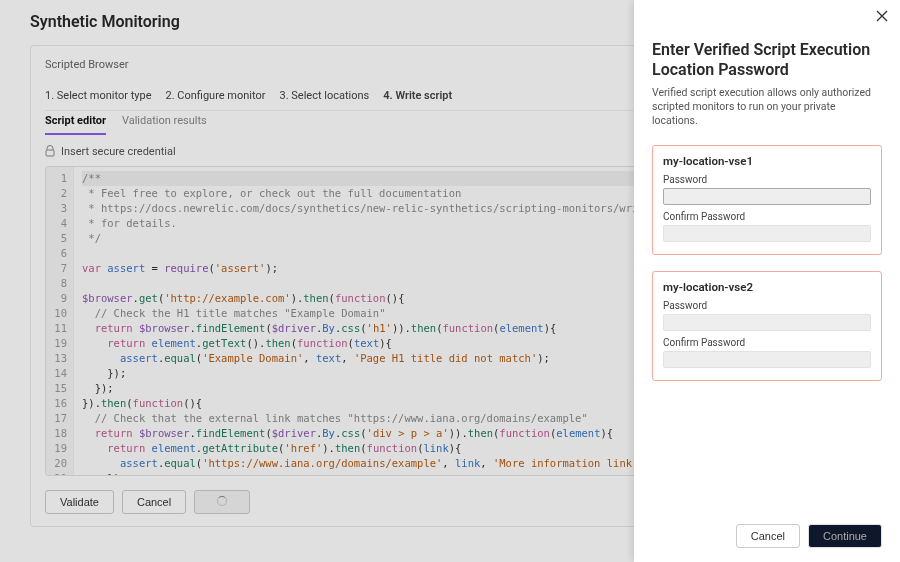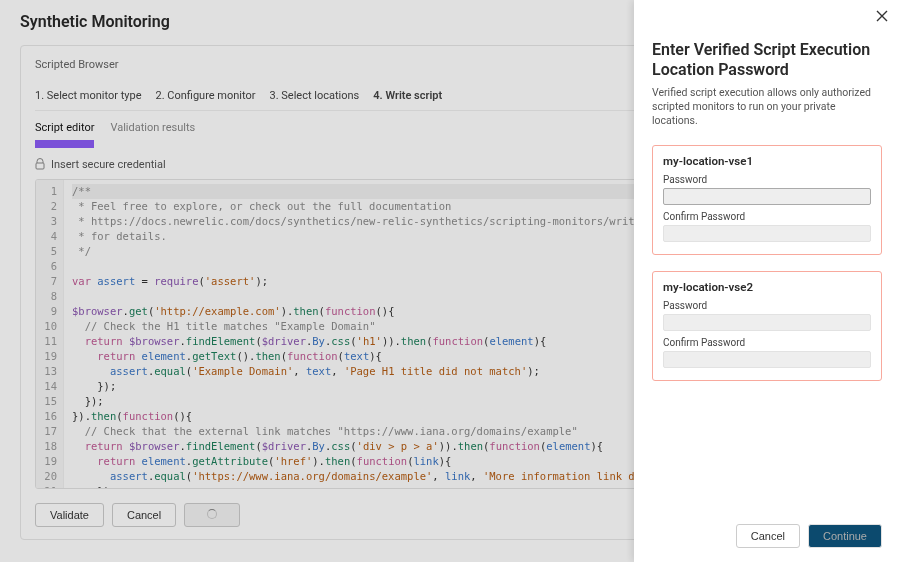--- a/index.html
+++ b/index.html
@@ -1,27 +1,27 @@
 <!DOCTYPE html>
 <html><head>
 <meta charset="utf-8">
 <style>
 * { box-sizing: border-box; margin: 0; padding: 0; }
 body { font-family: -apple-system, BlinkMacSystemFont, "Segoe UI", Roboto, sans-serif; font-size: 12px; color: #2a2a2a; background: #fff; width: 900px; height: 562px; overflow: hidden; position: relative; }
 .overlay { position: absolute; inset: 0; background: rgba(0,0,0,0.12); pointer-events: none; z-index: 5; width: 634px; }
-.main { width: 900px; height: 432px; padding: 12px 20px; }
+.main { width: 900px; height: 432px; padding: 12px 30px; }
 h1.page-title { font-size: 16px; font-weight: 600; margin-bottom: 14px; }
 .card { background: #fff; border: 1px solid #e6e6e6; border-radius: 4px; padding: 12px 14px; }
 h2.card-title { font-size: 15px; font-weight: 600; margin-bottom: 2px; }
 .subheading { font-size: 11px; color: #666; margin-bottom: 18px; }
-.steps { display: flex; gap: 14px; border-bottom: 1px solid #eee; padding-bottom: 8px; margin-bottom: 10px; font-size: 11px; color: #444; }
+.steps { display: flex; gap: 14px; border-bottom: 1px solid #eee; padding-bottom: 8px; margin-bottom: 3px; font-size: 11px; color: #444; }
 .steps .step.active { font-weight: 600; }
 .tabs { display: flex; gap: 16px; font-size: 11px; margin-bottom: 10px; }
 .tabs .tab { padding-bottom: 6px; cursor: pointer; color: #888; }
-.tabs .tab.active { color: #111; border-bottom: 8px solid #8b5cf6; font-weight: 400; }
+.tabs .tab.active { color: #111; border-bottom: 2px solid #8b5cf6; font-weight: 700; }
 .insert-cred { display: flex; align-items: flex-start; gap: 6px; font-size: 11px; color: #555; margin-bottom: 8px; }
 .lock-icon svg, .close-icon svg { display: block; }
 .editor { border: 1px solid #e2e2e2; border-radius: 3px; font-family: "SFMono-Regular", Consolas, Menlo, monospace; font-size: 10.5px; line-height: 1.42; background: #fdfdfd; display: flex; height: 310px; overflow: hidden; }
 .gutter { background: #f5f5f5; color: #9a9a9a; text-align: right; padding: 4px 6px; user-select: none; border-right: 1px solid #eee; min-width: 28px; }
 .gutter div { height: 15px; }
 .code { padding: 4px 8px; white-space: pre; color: #333; overflow: auto; flex: 1; }
 .code div { height: 15px; }
 .code .line-bg { background: #f0f0f0; display:inline-block; width:100%; }
 .c-comm { color: #8a8a8a; }
 .c-kw { color: #c05a94; }
@@ -37,21 +37,21 @@
 .side-panel { position: absolute; top: 0; right: 0; width: 266px; height: 562px; background: #fff; box-shadow: -2px 0 8px rgba(0,0,0,0.12); z-index: 10; padding: 14px 18px; display: flex; flex-direction: column; }
 .close-btn { position: absolute; top: 10px; right: 12px; background: none; border: none; cursor: pointer; color: #444; font-size: 14px; }
 .panel-title { font-size: 16px; font-weight: 600; line-height: 1.25; margin-top: 26px; margin-bottom: 6px; }
 .panel-desc { font-size: 10.5px; color: #555; line-height: 1.35; margin-bottom: 16px; }
 .loc-block { border: 1.5px solid #f8a99d; border-radius: 3px; padding: 8px 10px 12px; margin-bottom: 16px; }
 .loc-name { font-size: 11.5px; font-weight: 600; margin-bottom: 6px; }
 .field-label { font-size: 10px; color: #444; margin-bottom: 3px; margin-top: 6px; }
 .pw-input { width: 100%; height: 17px; background: #eeeeee; border: 1px solid #e2e2e2; border-radius: 2px; padding: 0 4px; font-size: 10px; }
 .pw-input.focused { border-color: #aaa; }
 .panel-footer { margin-top: auto; display: flex; gap: 8px; justify-content: flex-end; padding-top: 12px; }
-.btn.primary-disabled { background: #0c4a6e; color: #aaa; border-color: #e2e2e2; cursor: default; }
+.btn.primary-disabled { background: #0f172a; color: #aaa; border-color: #e2e2e2; cursor: default; }
 .cursor-bar::before { content: ""; display:inline-block; width:1px; height:11px; background:#333; vertical-align:middle; margin-left:1px; }
 </style>
 </head>
 <body>
 
 <div class="main">
   <h1 class="page-title">Synthetic Monitoring</h1>
   <div class="card">
     <div class="subheading">Scripted Browser</div>
     <div class="steps">

